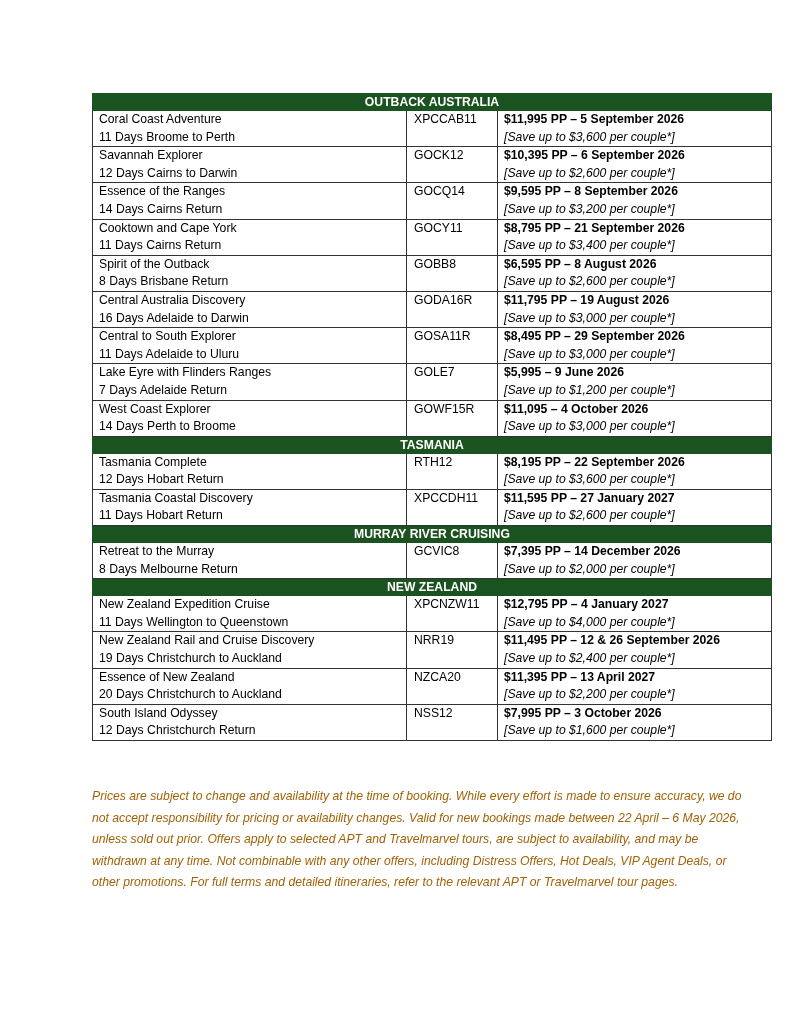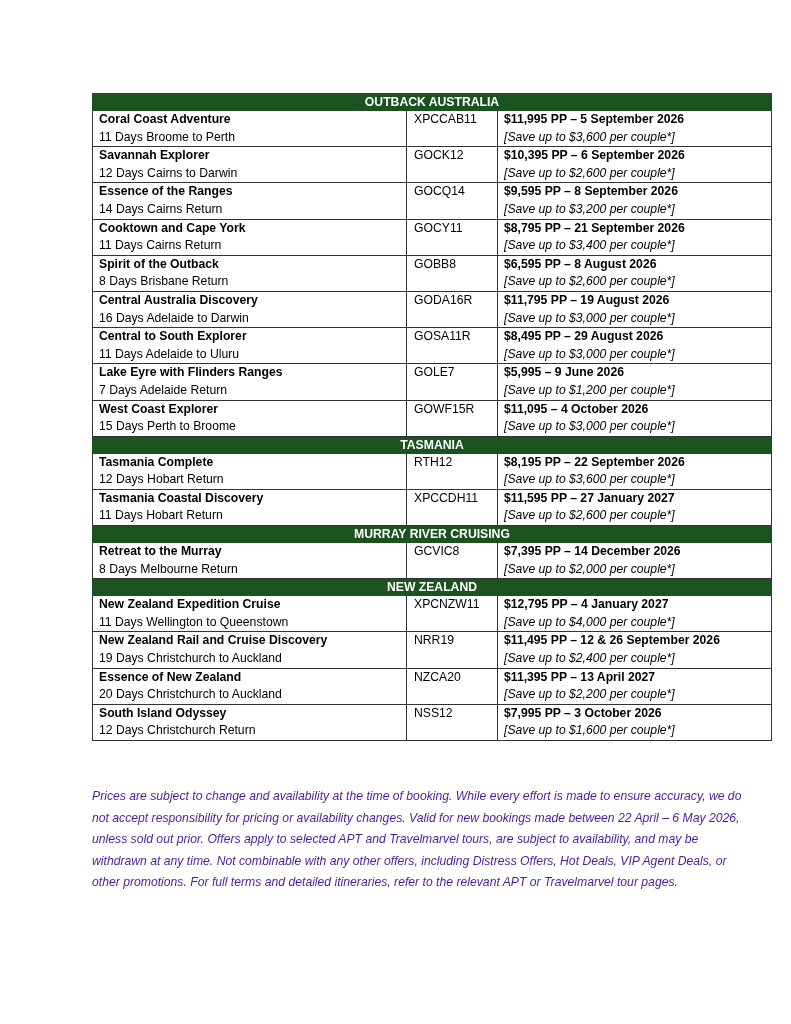--- a/index.html
+++ b/index.html
@@ -9,28 +9,28 @@
       position: absolute; left: 92px; top: 93px; width: 679px;
       border-collapse: collapse; table-layout: fixed;
       font-family: "Liberation Sans", sans-serif; font-size: 12.2px; line-height: 17.6px;
     }
     table.tours td { border: 1px solid #333; padding: 0 0 0 6px; vertical-align: top; overflow: hidden; white-space: nowrap; }
     tr.section td {
       background: #1b5320; color: #ffffff; font-weight: bold; text-align: center;
       height: 16px; line-height: 16px; padding: 0; border: 1px solid #1b5320; font-size: 12.2px;
     }
     tr.tour td { height: 34px; }
-    .tname { font-weight: bold; display: block; }
+    .tname { font-weight: normal; display: block; }
     .troute { display: block; }
     .code { display: block; padding-left: 1px; }
     .price { font-weight: bold; display: block; }
     .save { display: block; font-style: italic; }
     .disclaimer {
       position: absolute; left: 92px; top: 786px; width: 650px;
-      font-family: "Liberation Sans", sans-serif; font-style: italic; font-size: 12.2px; line-height: 21.6px; color: #4c1d95;
+      font-family: "Liberation Sans", sans-serif; font-style: italic; font-size: 12.2px; line-height: 21.6px; color: #a16207;
       margin: 0;
     }
   </style>
 </head>
 <body>
 
 <div class="page">
   <table class="tours">
     <colgroup>
       <col style="width:314px">
@@ -121,41 +121,41 @@
         </tr>
         <tr class="tour">
           <td>
             <span class="tname">Central to South Explorer</span>
             <span class="troute">11 Days Adelaide to Uluru</span>
           </td>
           <td>
             <span class="code">GOSA11R</span>
           </td>
           <td>
-            <span class="price">$8,495 PP – 29 August 2026</span>
+            <span class="price">$8,495 PP – 29 September 2026</span>
             <span class="save">[Save up to $3,000 per couple*]</span>
           </td>
         </tr>
         <tr class="tour">
           <td>
             <span class="tname">Lake Eyre with Flinders Ranges</span>
             <span class="troute">7 Days Adelaide Return</span>
           </td>
           <td>
             <span class="code">GOLE7</span>
           </td>
           <td>
             <span class="price">$5,995 – 9 June 2026</span>
             <span class="save">[Save up to $1,200 per couple*]</span>
           </td>
         </tr>
         <tr class="tour">
           <td>
             <span class="tname">West Coast Explorer</span>
-            <span class="troute">15 Days Perth to Broome</span>
+            <span class="troute">14 Days Perth to Broome</span>
           </td>
           <td>
             <span class="code">GOWF15R</span>
           </td>
           <td>
             <span class="price">$11,095 – 4 October 2026</span>
             <span class="save">[Save up to $3,000 per couple*]</span>
           </td>
         </tr>
         <tr class="section">

